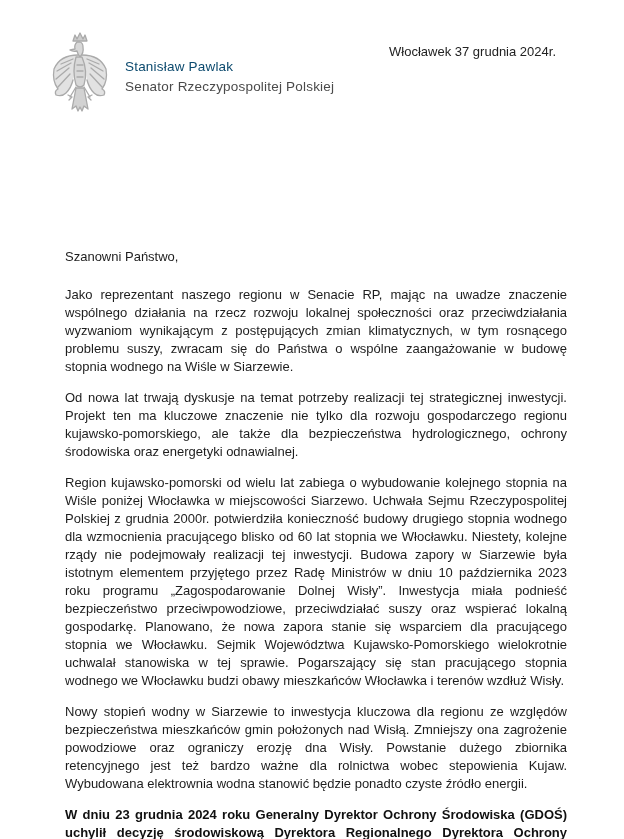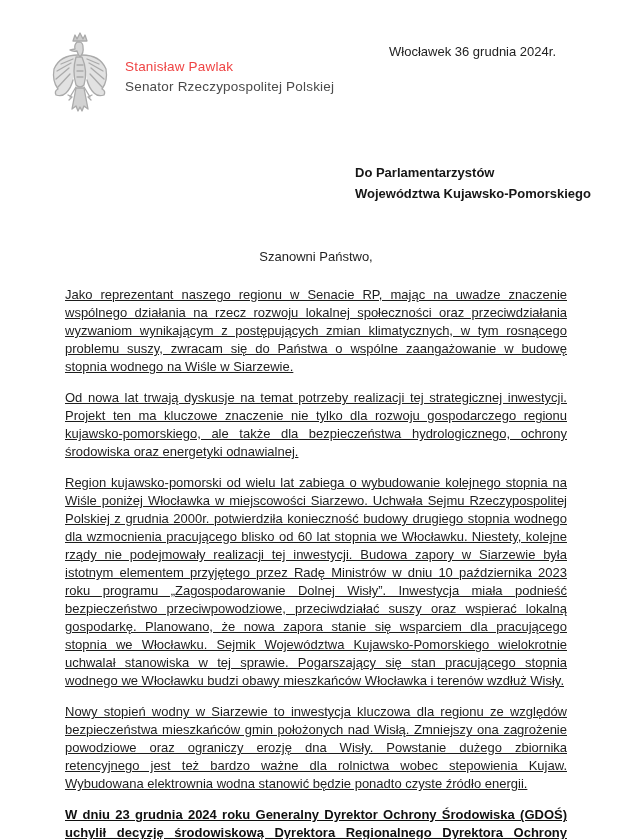--- a/index.html
+++ b/index.html
@@ -26,21 +26,21 @@
   }
   .sender-block {
     position: absolute;
     left: 125px;
     top: 57px;
     font-size: 13.5px;
     line-height: 20px;
     color: #3a3a3a;
     letter-spacing: 0.2px;
   }
-  .sender-name { color: #ef4444; }
+  .sender-name { color: #0c4a6e; }
   .sender-title { color: #4a4a4a; text-align: center; }
   .date-line {
     position: absolute;
     top: 44px;
     right: 68px;
     font-size: 13px;
     color: #222222;
     white-space: nowrap;
   }
   
@@ -57,27 +57,25 @@
   .letter-body {
     position: absolute;
     left: 65px;
     top: 248px;
     width: 502px;
     font-size: 13px;
     line-height: 18px;
   }
   .salutation {
     margin: 0 0 20px 0;
-    text-align: center;
   }
   .letter-body p.para {
     margin: 0 0 13px 0;
     text-align: justify;
     text-justify: inter-word;
-    text-decoration: underline;
   }
   .letter-body p.para.bold {
     font-weight: bold;
     color: #101010;
   }
   .letter-body p.para:last-child { margin-bottom: 0; }
 </style>
 </head>
 <body>
 
@@ -103,26 +101,22 @@
 
       <path d="M26 57 L22 78 L26 75 L28 80 L30 76 L32 80 L34 75 L38 78 L34 57 Z" fill="#d2d2d2"></path>
     </g>
   </svg>
 
   <div class="sender-block">
     <div class="sender-name">Stanisław Pawlak</div>
     <div class="sender-title">Senator Rzeczypospolitej Polskiej</div>
   </div>
 
-  <div class="date-line">Włocławek 36 grudnia 2024r.</div>
+  <div class="date-line">Włocławek 37 grudnia 2024r.</div>
 
-  <div class="addressee">
-    <div>Do Parlamentarzystów</div>
-    <div>Województwa Kujawsko-Pomorskiego</div>
-  </div>
 
   <div class="letter-body">
     <p class="salutation">Szanowni Państwo,</p>
     <p class="para">Jako reprezentant naszego regionu w Senacie RP, mając na uwadze znaczenie wspólnego działania na rzecz rozwoju lokalnej społeczności oraz przeciwdziałania wyzwaniom wynikającym z postępujących zmian klimatycznych, w tym rosnącego problemu suszy, zwracam się do Państwa o wspólne zaangażowanie w budowę stopnia wodnego na Wiśle w Siarzewie.</p>
     <p class="para">Od nowa lat trwają dyskusje na temat potrzeby realizacji tej strategicznej inwestycji. Projekt ten ma kluczowe znaczenie nie tylko dla rozwoju gospodarczego regionu kujawsko-pomorskiego, ale także dla bezpieczeństwa hydrologicznego, ochrony środowiska oraz energetyki odnawialnej.</p>
     <p class="para">Region kujawsko-pomorski od wielu lat zabiega o wybudowanie kolejnego stopnia na Wiśle poniżej Włocławka w miejscowości Siarzewo. Uchwała Sejmu Rzeczypospolitej Polskiej z grudnia 2000r. potwierdziła konieczność budowy drugiego stopnia wodnego dla wzmocnienia pracującego blisko od 60 lat stopnia we Włocławku. Niestety, kolejne rządy nie podejmowały realizacji tej inwestycji. Budowa zapory w Siarzewie była istotnym elementem przyjętego przez Radę Ministrów w dniu 10 października 2023 roku programu „Zagospodarowanie Dolnej Wisły”. Inwestycja miała podnieść bezpieczeństwo przeciwpowodziowe, przeciwdziałać suszy oraz wspierać lokalną gospodarkę. Planowano, że nowa zapora stanie się wsparciem dla pracującego stopnia we Włocławku. Sejmik Województwa Kujawsko-Pomorskiego wielokrotnie uchwalał stanowiska w tej sprawie. Pogarszający się stan pracującego stopnia wodnego we Włocławku budzi obawy mieszkańców Włocławka i terenów wzdłuż Wisły.</p>
     <p class="para">Nowy stopień wodny w Siarzewie to inwestycja kluczowa dla regionu ze względów bezpieczeństwa mieszkańców gmin położonych nad Wisłą. Zmniejszy ona zagrożenie powodziowe oraz ograniczy erozję dna Wisły. Powstanie dużego zbiornika retencyjnego jest też bardzo ważne dla rolnictwa wobec stepowienia Kujaw. Wybudowana elektrownia wodna stanowić będzie ponadto czyste źródło energii.</p>
     <p class="para bold">W dniu 23 grudnia 2024 roku Generalny Dyrektor Ochrony Środowiska (GDOŚ) uchylił decyzję środowiskową Dyrektora Regionalnego Dyrektora Ochrony Środowiska (RDOŚ) w Bydgoszczy dla projektu budowy stopnia wodnego na Wiśle w Siarzewie. To kluczowy dokument, którego brak uniemożliwia dalsze procedowanie tej inwestycji, w tym uzyskanie pozwolenia na budowę.</p>
   </div>
 

